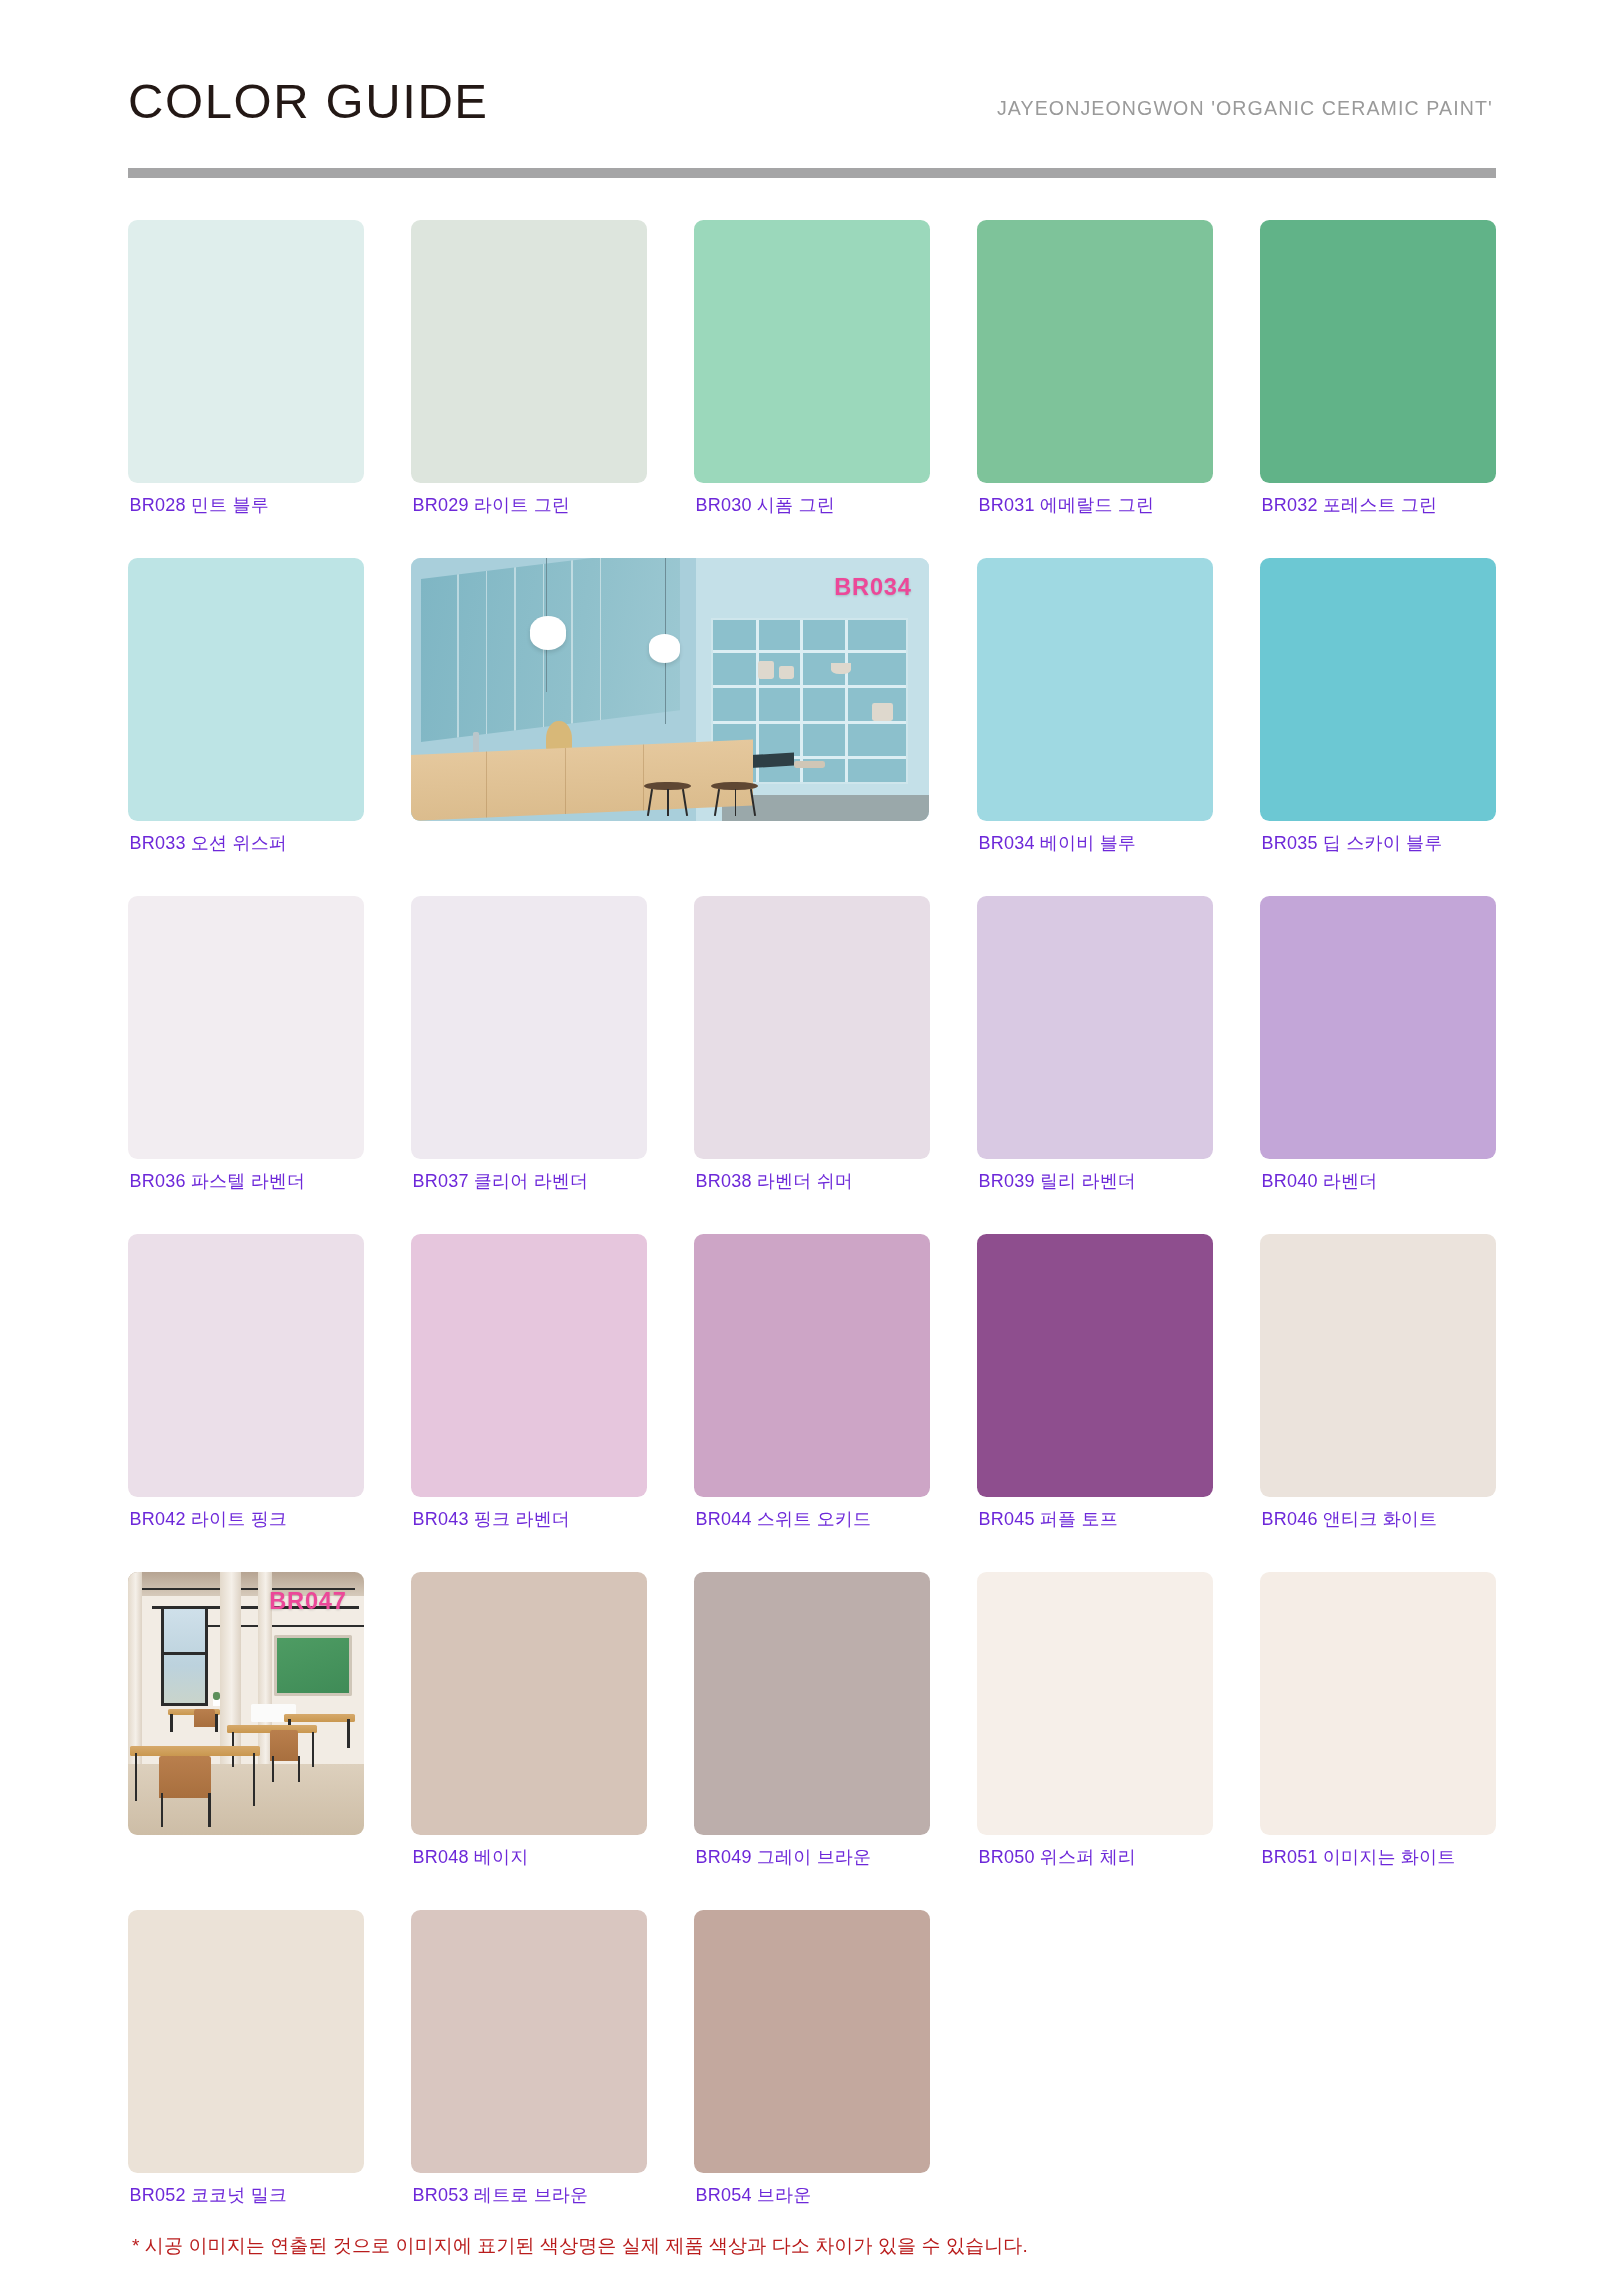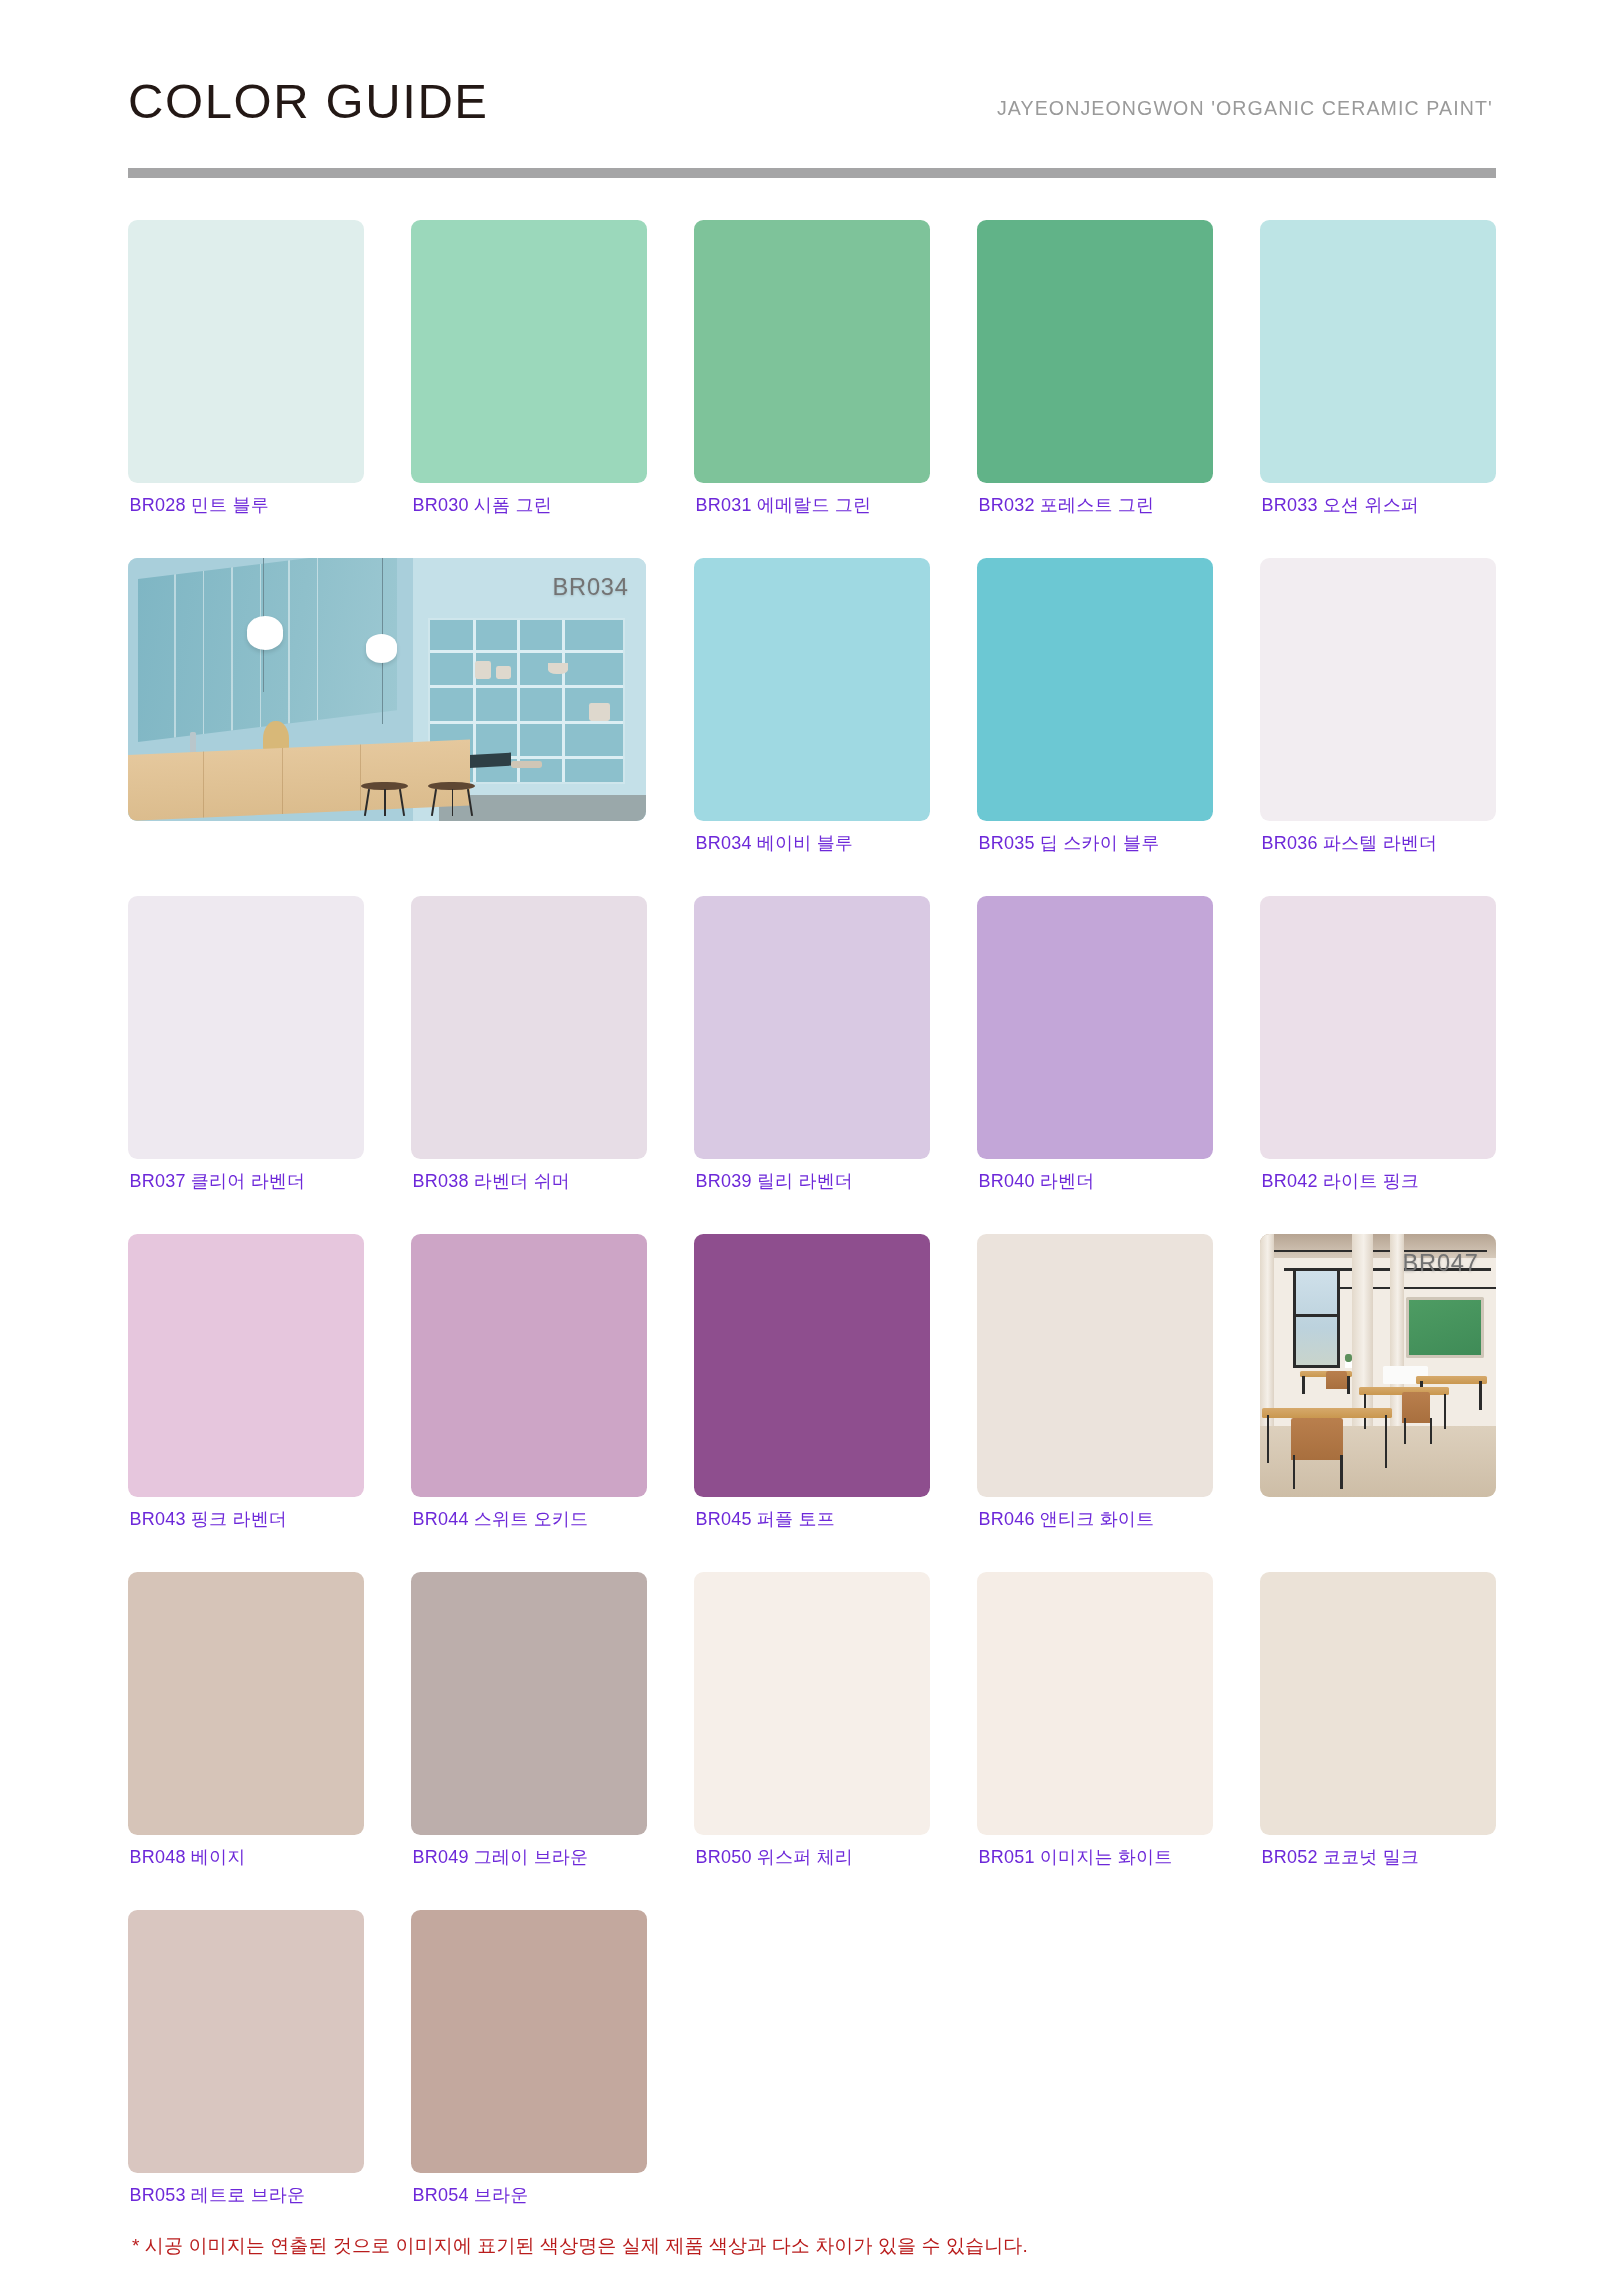--- a/index.html
+++ b/index.html
@@ -55,21 +55,21 @@
     white-space:nowrap;
   }
   
   .cell.span2 { width:518px; grid-column:span 2; }
   .cell.span2 .swatch { width:518px; }
 
   
   .photo { position:relative; width:100%; height:100%; overflow:hidden; }
   .photo-code {
     position:absolute; right:17.3px; top:15.7px;
-    font-size:23.6px; font-weight:400; color:#737373;
+    font-size:23.6px; font-weight:700; color:#ec4899;
     letter-spacing:0.8px; z-index:40;
     text-shadow:0 0.8px 2.4px rgba(0,0,0,.18);
   }
 
   
   .k-bg   { position:absolute; inset:0; background:linear-gradient(180deg,#bfdfe8 0%,#b7dae4 60%,#aed3de 100%); }
   .k-wallR{ position:absolute; right:0; top:0; width:46%; height:100%; background:#c4e0e8; }
   .k-wallL{ position:absolute; left:0; top:0; width:55%; height:100%; background:#a9cfdb; }
   .k-panel{ position:absolute; left:2%; top:8%; width:50%; height:62%;
             background:linear-gradient(100deg,#7fb6c4 0%,#8fc0cb 60%,#9cc8d2 100%);
@@ -133,20 +133,24 @@
     <div class="header-sub">JAYEONJEONGWON 'ORGANIC CERAMIC PAINT'</div>
   </div>
   <div class="header-rule"></div>
 
   <div class="grid" id="grid">
       <div class="cell">
         <div class="swatch" style="background: rgb(223, 238, 236);"></div>
         <div class="cell-label">BR028 민트 블루</div>
       </div>
       <div class="cell">
+        <div class="swatch" style="background: rgb(221, 229, 221);"></div>
+        <div class="cell-label">BR029 라이트 그린</div>
+      </div>
+      <div class="cell">
         <div class="swatch" style="background: rgb(155, 216, 187);"></div>
         <div class="cell-label">BR030 시폼 그린</div>
       </div>
       <div class="cell">
         <div class="swatch" style="background: rgb(126, 195, 154);"></div>
         <div class="cell-label">BR031 에메랄드 그린</div>
       </div>
       <div class="cell">
         <div class="swatch" style="background: rgb(97, 179, 136);"></div>
         <div class="cell-label">BR032 포레스트 그린</div>

